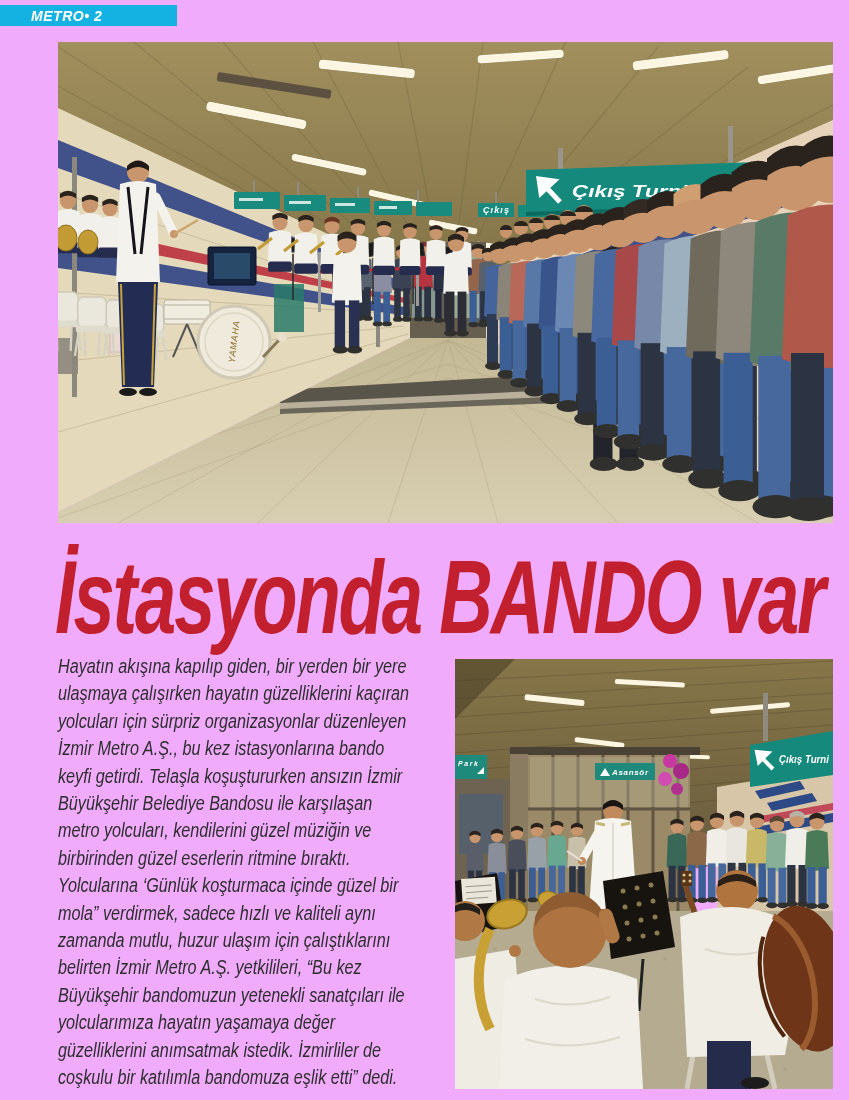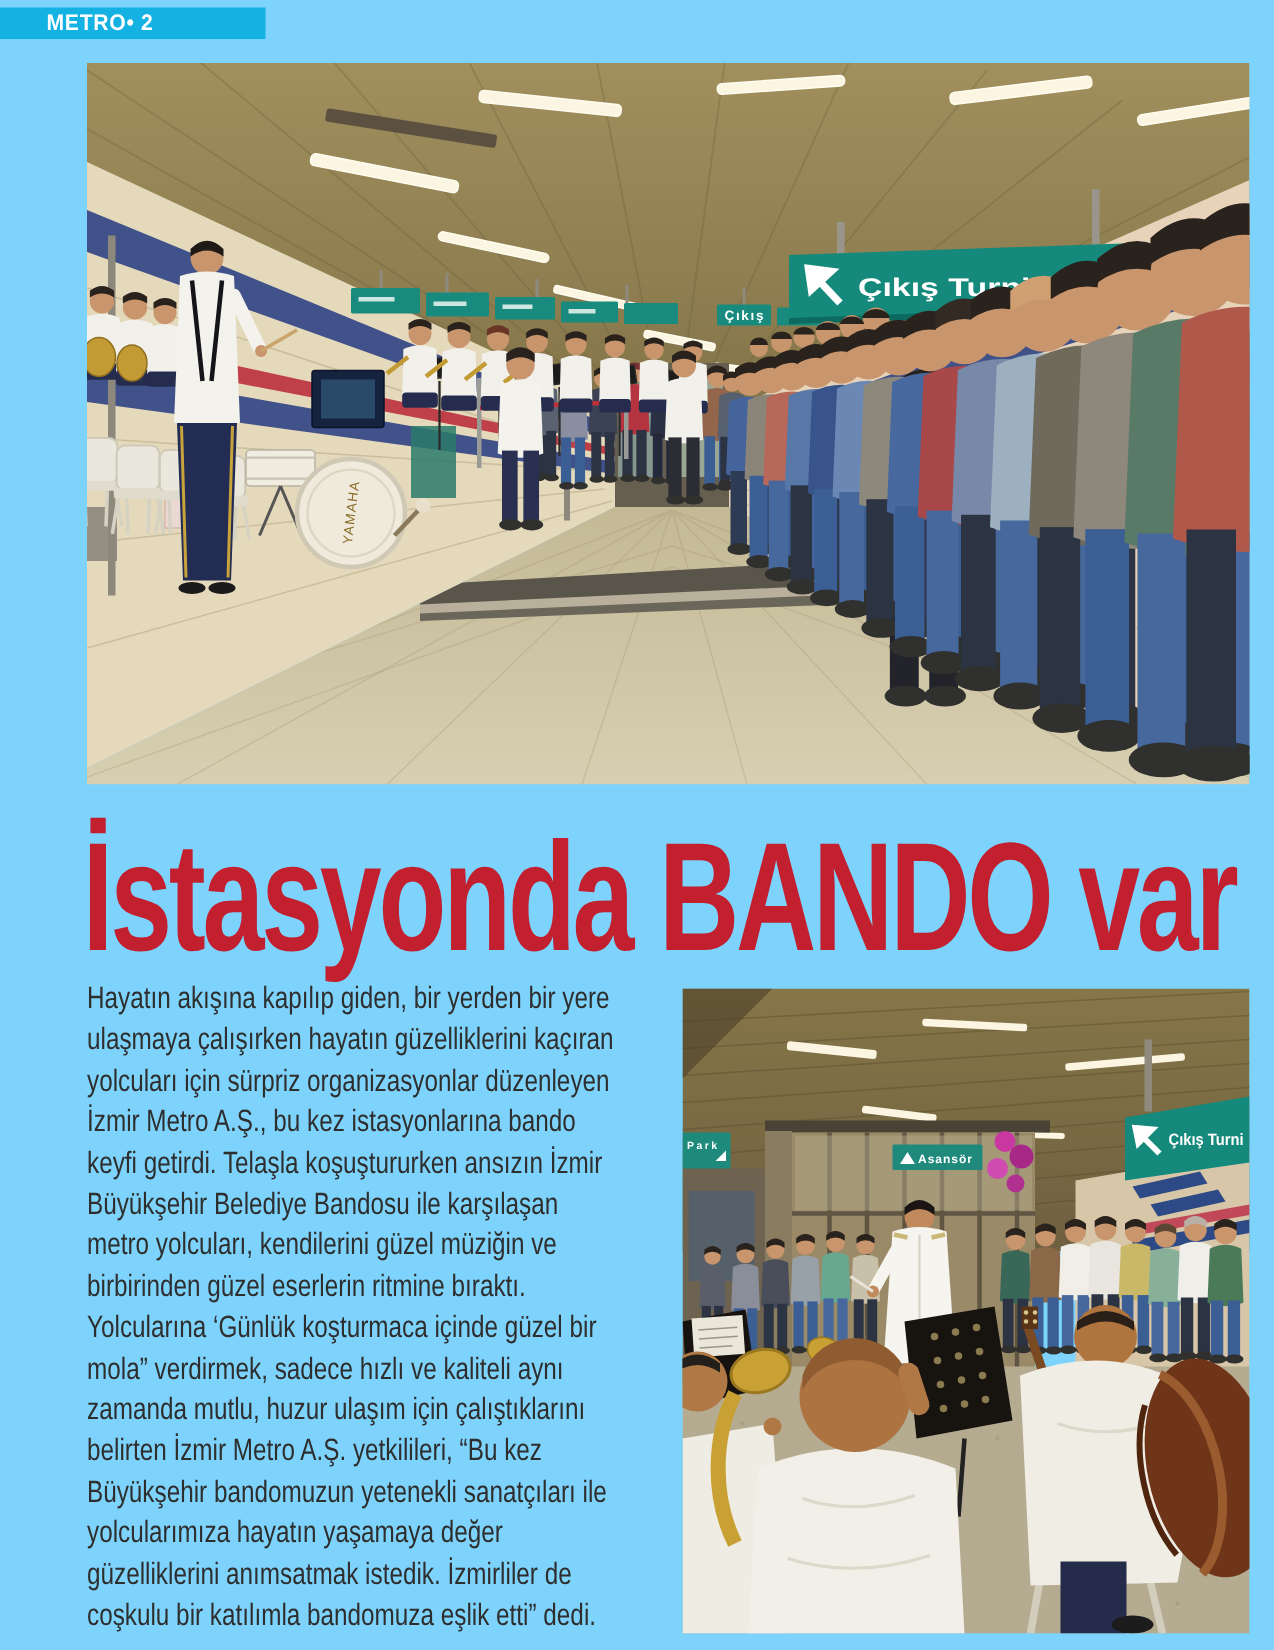--- a/index.html
+++ b/index.html
@@ -1,17 +1,17 @@
 <!DOCTYPE html>
 <html><head>
 <meta charset="utf-8">
 <style>
   html,body{margin:0;padding:0;background:#fff;}
-  .page{position:relative;width:849px;height:1100px;background:#7dd3fc;overflow:hidden;
-        font-family:"Liberation Sans",sans-serif;}
+  .page{position:relative;width:849px;height:1100px;background:#f0abfc;overflow:hidden;
+        font-family:"Liberation Sans",sans-serif;font-style:italic;}
   .header-bar{position:absolute;left:0;top:5px;width:177px;height:21px;background:#14b1e3;
               display:flex;align-items:center;}
   .header-bar .hlabel{color:#fff;font-weight:bold;font-size:15px;letter-spacing:.5px;
               padding-left:33px;transform:scaleX(.94);transform-origin:left center;white-space:nowrap;}
   .photo{position:absolute;display:block;}
   #station-photo{left:58px;top:42px;}
   #band-photo{left:455px;top:659px;}
   .headline{position:absolute;left:55px;top:544px;width:794px;height:116px;overflow:visible;}
   .headline .htext{display:inline-block;color:#c2202f;font-weight:bold;font-size:103px;
         letter-spacing:-3px;line-height:108px;white-space:nowrap;

